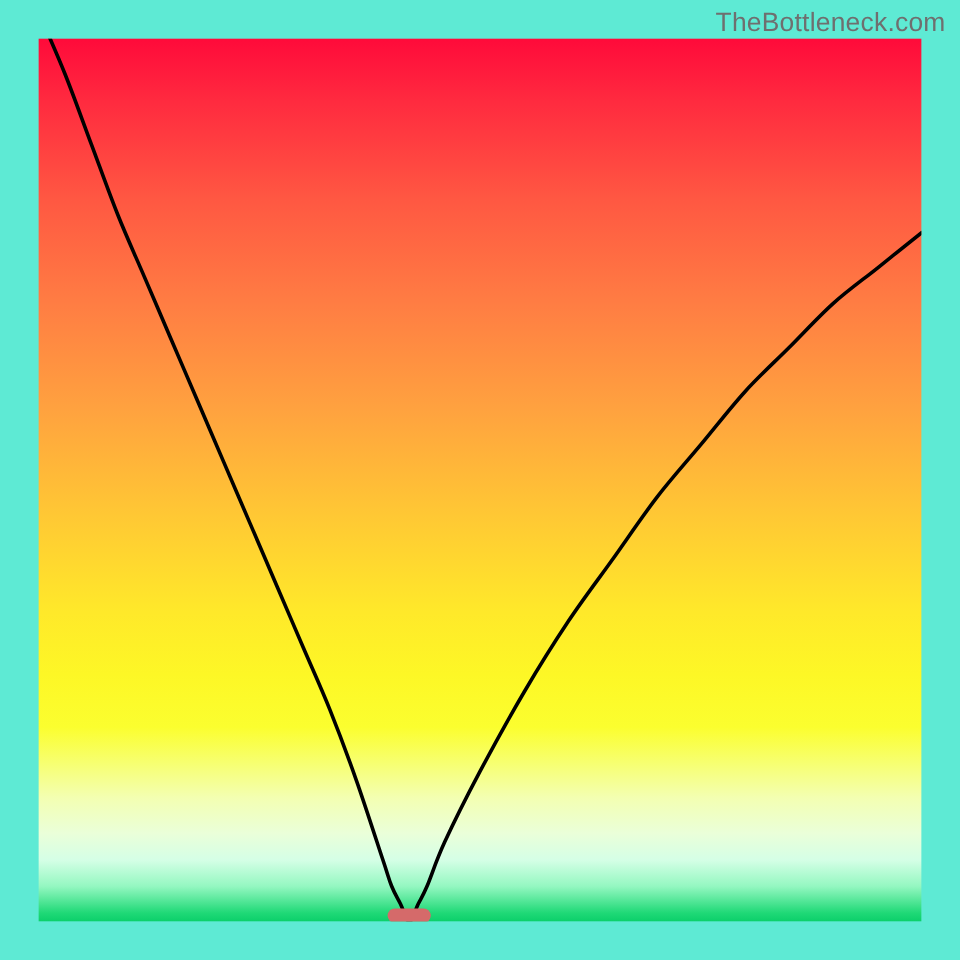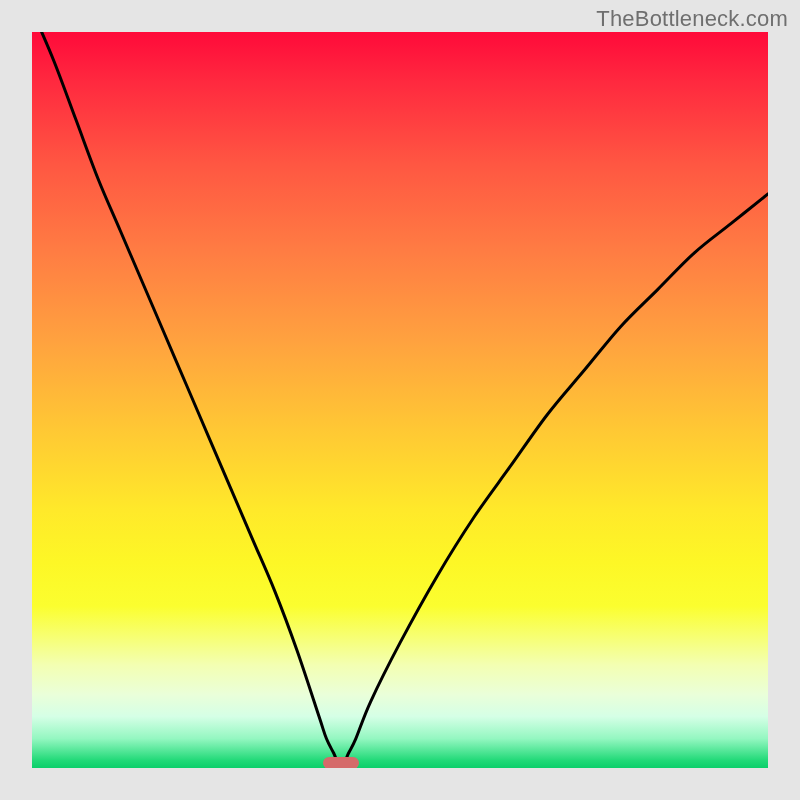--- a/index.html
+++ b/index.html
@@ -10,21 +10,21 @@
     background: #000;
     overflow: hidden;
     font-family: Arial, Helvetica, sans-serif;
   }
   .frame {
     position: absolute;
     top: 0;
     left: 0;
     width: 800px;
     height: 800px;
-    background: #e5e5e5;
+    background: #5eead4;
   }
   .plot {
     position: absolute;
     left: 32px;
     top: 32px;
     width: 736px;
     height: 736px;
     overflow: hidden;
   }
   .gradient-bg {

